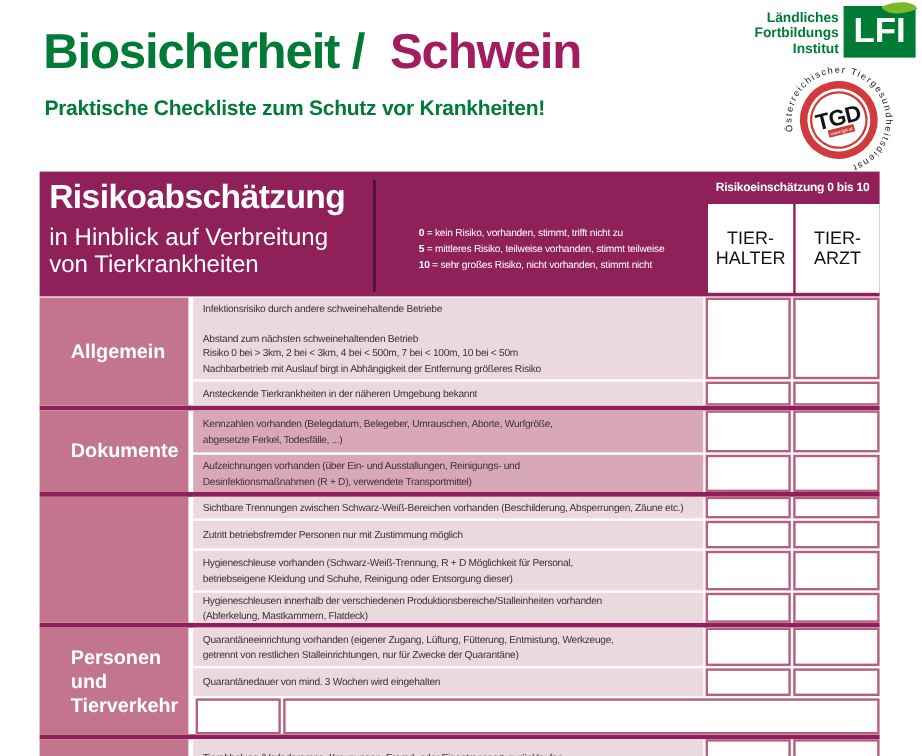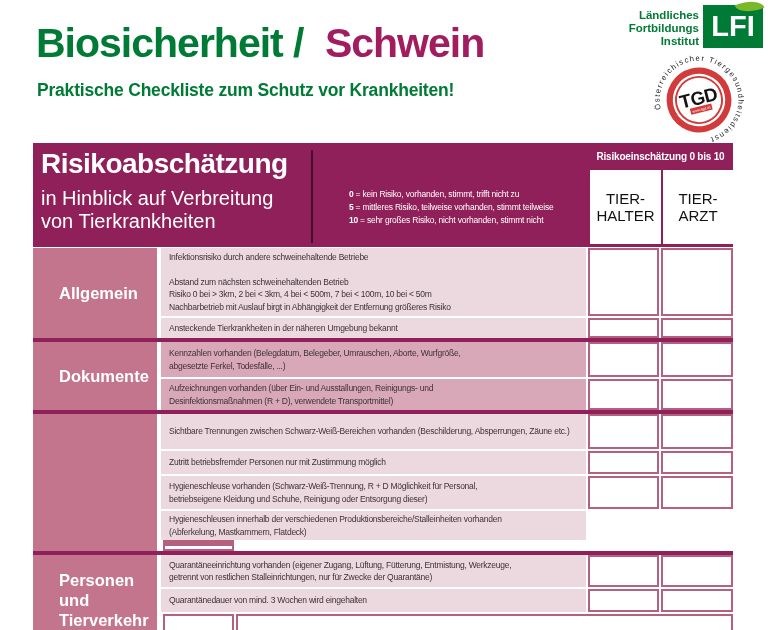--- a/index.html
+++ b/index.html
@@ -140,37 +140,37 @@
 Desinfektionsmaßnahmen (R + D), verwendete Transportmittel)</div>
             <div class="cell-score halter"></div>
             <div class="cell-score arzt"></div>
           </div>
         </div>
       </div>
       <div class="sep-dark"></div>
       <div class="block shade-light">
         <div class="cat"></div>
         <div class="rows">
-          <div class="row" style="height: 35px;">
+          <div class="row" style="height: 18px;">
             <div class="cell-text">Sichtbare Trennungen zwischen Schwarz-Weiß-Bereichen vorhanden (Beschilderung, Absperrungen, Zäune etc.)</div>
             <div class="cell-score halter"></div>
             <div class="cell-score arzt"></div>
           </div>
           <div class="row" style="height: 23px;">
             <div class="cell-text">Zutritt betriebsfremder Personen nur mit Zustimmung möglich</div>
             <div class="cell-score halter"></div>
             <div class="cell-score arzt"></div>
           </div>
           <div class="row" style="height: 33px;">
             <div class="cell-text">Hygieneschleuse vorhanden (Schwarz-Weiß-Trennung, R + D Möglichkeit für Personal,
 betriebseigene Kleidung und Schuhe, Reinigung oder Entsorgung dieser)</div>
             <div class="cell-score halter"></div>
             <div class="cell-score arzt"></div>
           </div>
-          <div class="row" style="height: 40px; flex-direction: column;">
+          <div class="row" style="height: 25px;">
             <div class="cell-text">Hygieneschleusen innerhalb der verschiedenen Produktionsbereiche/Stalleinheiten vorhanden
 (Abferkelung, Mastkammern, Flatdeck)</div>
             <div class="cell-score halter"></div>
             <div class="cell-score arzt"></div>
           </div>
         </div>
       </div>
       <div class="sep-dark"></div>
       <div class="block shade-light">
         <div class="cat">Personen und

